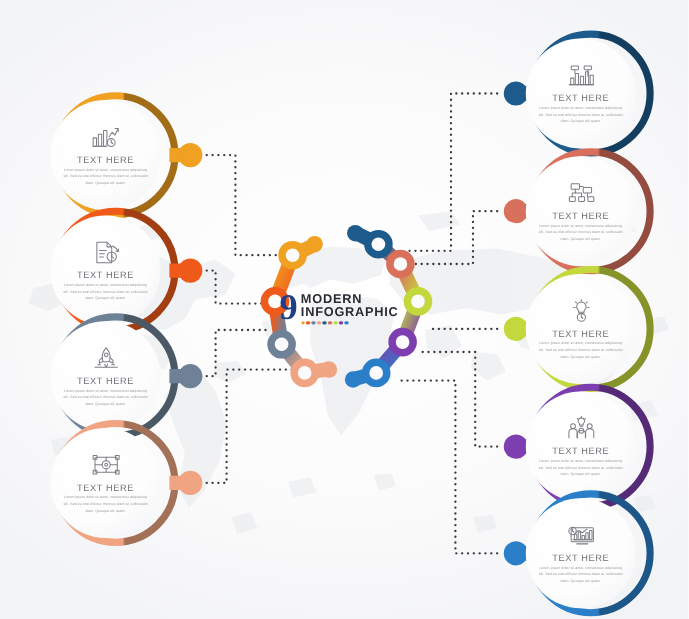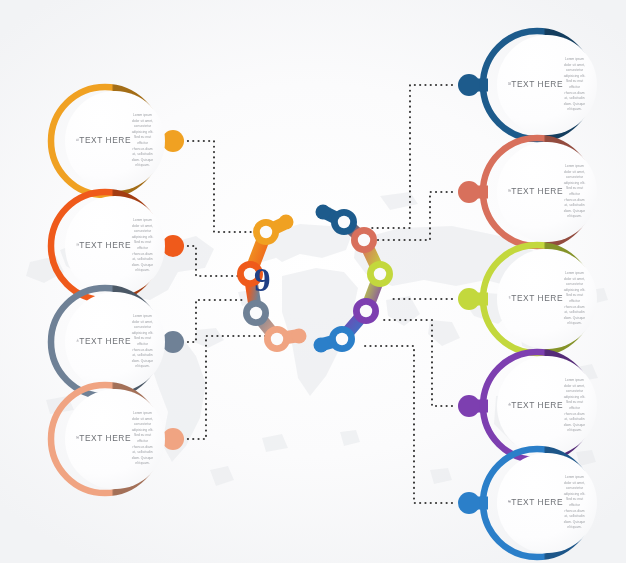--- a/index.html
+++ b/index.html
@@ -45,26 +45,26 @@
   .node {
     position: absolute;
     width: 118px; height: 118px;
   }
   .node .ring {
     position: absolute; inset: 0;
     width: 118px; height: 118px;
   }
   .node .face {
     position: absolute;
-    left: 19px; top: 9px;
+    left: 0; top: 9px;
     width: 100px; height: 100px;
     border-radius: 50%;
     background: radial-gradient(circle at 36% 30%, #ffffff 0%, #fdfdfe 58%, #f1f2f4 100%);
     display: flex;
-    flex-direction: row;
+    flex-direction: column;
     align-items: center;
     justify-content: center;
     padding: 0 11px;
     text-align: center;
   }
   .node .ico {
     width: 27px; height: 23px;
     margin-bottom: 4px;
     display: block;
   }
@@ -278,20 +278,35 @@
       <circle cx="344" cy="222" r="6.2"></circle>
       <circle cx="364" cy="240" r="6.2"></circle>
       <circle cx="380" cy="274" r="6.2"></circle>
       <circle cx="366" cy="311" r="6.2"></circle>
       <circle cx="342" cy="339" r="6.2"></circle>
     </g>
   </svg>
 
   <div id="wordmark">
     <div class="nine">9</div>
+    <div class="wtext">
+      <div class="wline">MODERN</div>
+      <div class="wline">INFOGRAPHIC</div>
+      <div class="dots" id="brand-dots">
+          <i style="background: rgb(240, 161, 34);"></i>
+          <i style="background: rgb(239, 90, 27);"></i>
+          <i style="background: rgb(111, 129, 150);"></i>
+          <i style="background: rgb(240, 164, 130);"></i>
+          <i style="background: rgb(29, 91, 140);"></i>
+          <i style="background: rgb(216, 112, 92);"></i>
+          <i style="background: rgb(195, 216, 61);"></i>
+          <i style="background: rgb(125, 63, 176);"></i>
+          <i style="background: rgb(43, 127, 201);"></i>
+        </div>
+    </div>
   </div>
 
   <div id="nodes-layer">
       <div class="node" style="left: 46px; top: 82px;">
         <svg class="ring" viewBox="0 0 118 118">
           <defs>
             <linearGradient id="ng1" x1="0" y1="0" x2="1" y2="0">
               <stop offset="0" stop-color="#f0a122"></stop>
               <stop offset="0.56" stop-color="#f0a122"></stop>
               <stop offset="0.58" stop-color="#a36d17"></stop>

